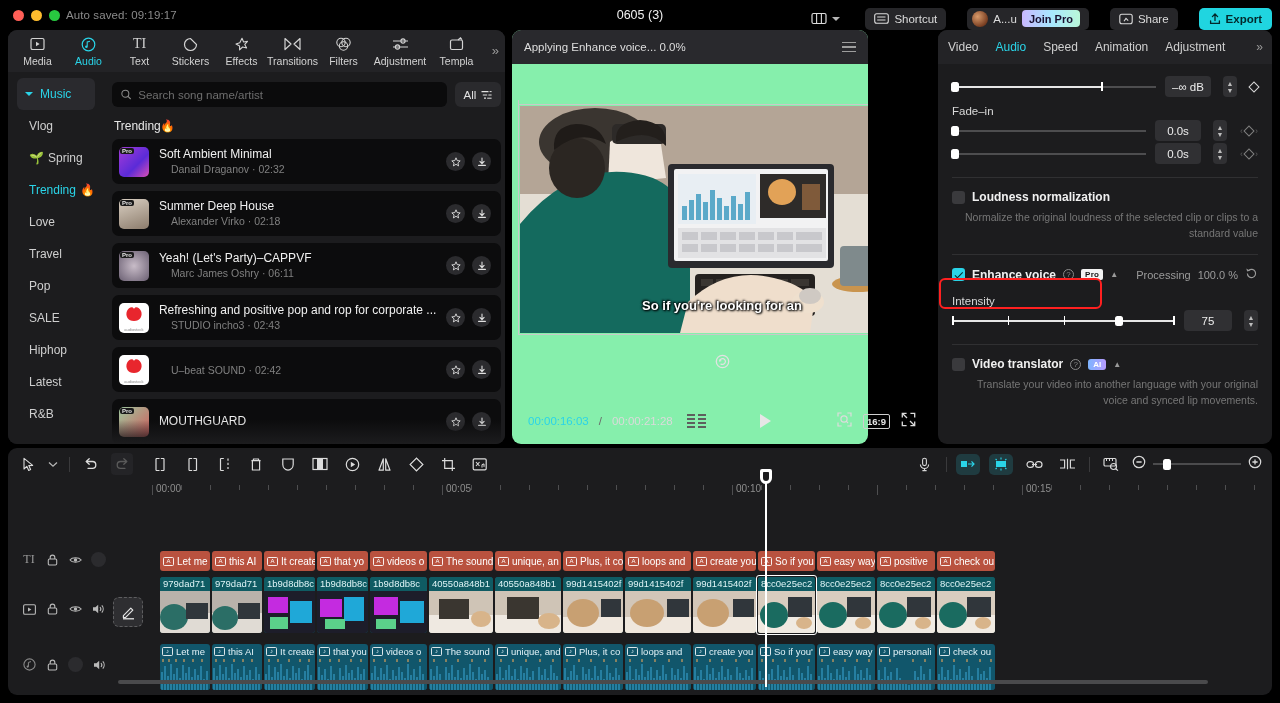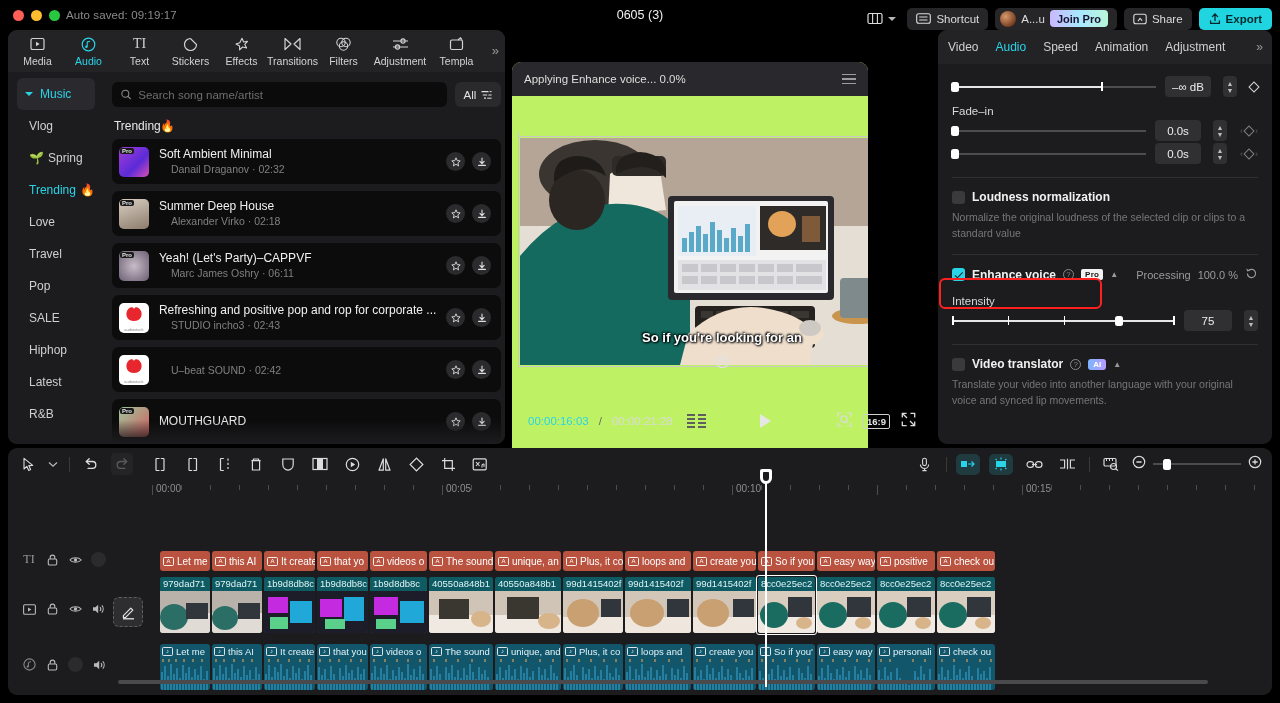--- a/index.html
+++ b/index.html
@@ -24,21 +24,21 @@
   .dot.y { background: #febc2e; }
   .dot.g { background: #28c840; }
   .autosave { margin-left: 6px; font-size: 11.5px; color: #8b8b8b; letter-spacing: .1px; }
   .proj-title {
     position: absolute; left: 0; right: 0; top: 0; height: 30px;
     display: flex; align-items: center; justify-content: center;
     font-size: 12.5px; color: #efefef; pointer-events: none;
   }
   .tb-right {
     position: absolute; right: 8px; top: 0; height: 37px;
-    display: flex; align-items: center; gap: 7px;
+    display: flex; align-items: center; gap: 21px;
   }
   .tb-btn {
     height: 22px; border-radius: 5px; background: #262629;
     display: flex; align-items: center; gap: 5px;
     padding: 0 9px; font-size: 11.5px; color: #dcdcdc; cursor: default;
   }
   .tb-plain { background: transparent; padding: 0 4px; }
   .tb-export {
     height: 22px; border-radius: 5px; background: #20d5e0;
     display: flex; align-items: center; gap: 5px;
@@ -130,21 +130,21 @@
   }
   .listfade {
     position: absolute; left: 0; right: 0; bottom: 0; height: 24px;
     background: linear-gradient(to bottom, rgba(28,28,30,0), #1c1c1e);
     pointer-events: none;
   }
 
   
   .preview {
     position: absolute; left: 512px; top: 30px; width: 356px; height: 414px;
-    background: #bef264; border-radius: 9px; overflow: hidden; margin-top: 32px;
+    background: #86efac; border-radius: 9px; overflow: hidden;
   }
   .prev-head {
     height: 34px; background: #29292d; display: flex; align-items: center;
     padding: 0 12px; justify-content: space-between;
   }
   .prev-head-title { font-size: 11.5px; color: #dedede; }
   .hamb { display: flex; flex-direction: column; gap: 3px; }
   .hamb i { display: block; width: 14px; height: 1.6px; background: #9d9d9d; }
   .videowrap {
     position: absolute; left: 8px; top: 76px; width: 404px; height: 227px;
@@ -250,21 +250,21 @@
   }
   .protag {
     background: #f2f2f2; color: #141414; font-size: 8px; font-weight: bold;
     border-radius: 2px; padding: 1px 4px; letter-spacing: .3px;
   }
   .aitag {
     background: linear-gradient(90deg,#7db4ff,#b79bff); color: #fff;
     font-size: 8px; font-weight: bold; border-radius: 3px; padding: 1px 5px;
   }
   .chev-up { color: #9a9a9a; font-size: 8px; }
-  .desc { font-size: 10.5px; color: #767676; line-height: 16px; margin: 5px 0 0 0; }
+  .desc { font-size: 10.5px; color: #767676; line-height: 16px; margin: 5px 0 0 0; text-align: right; }
   .statusright {
     margin-left: auto; display: flex; align-items: center; gap: 7px;
     font-size: 11px; color: #9b9b9b;
   }
   .hl-box {
     position: absolute; left: 939px; top: 278px; width: 163px; height: 31px;
     border: 2.5px solid #ff2020; border-radius: 6px; pointer-events: none;
   }
 
   

